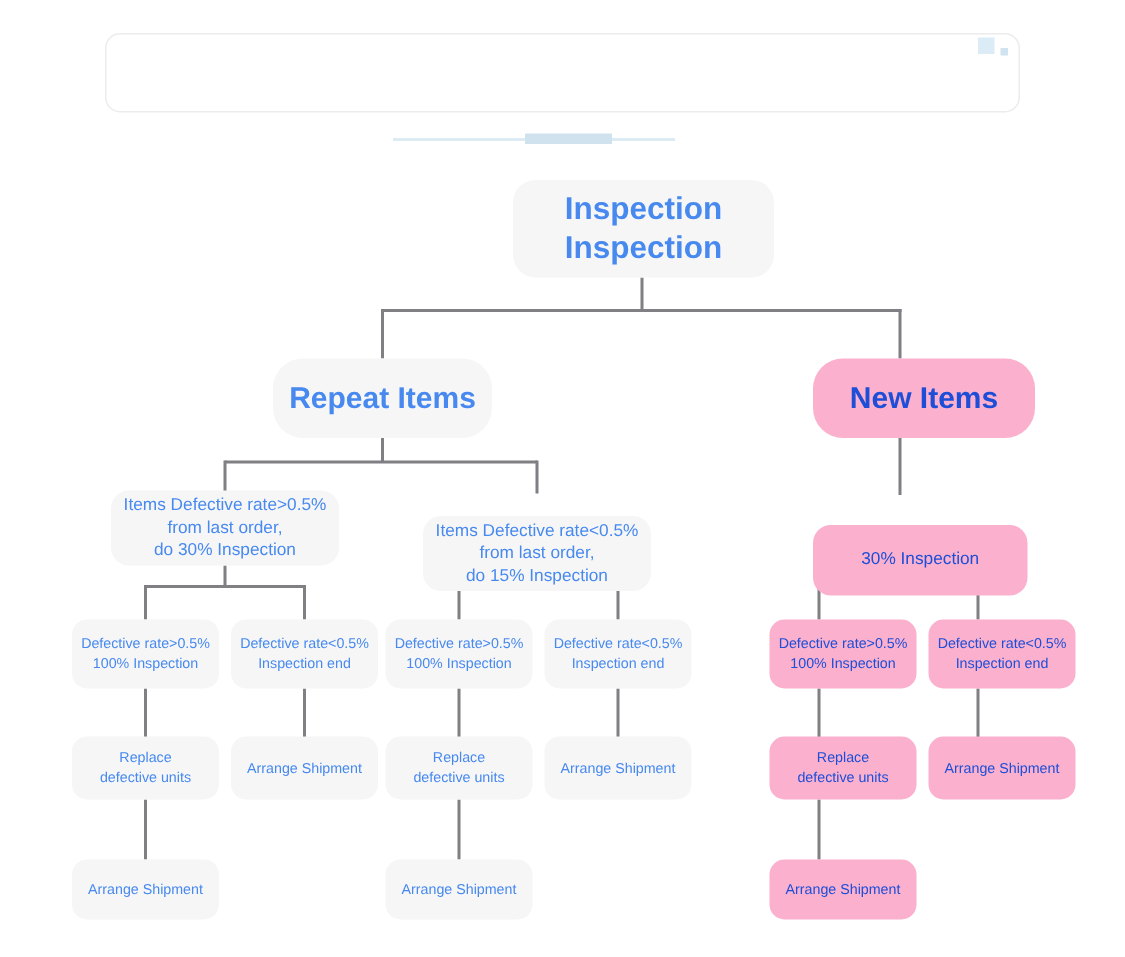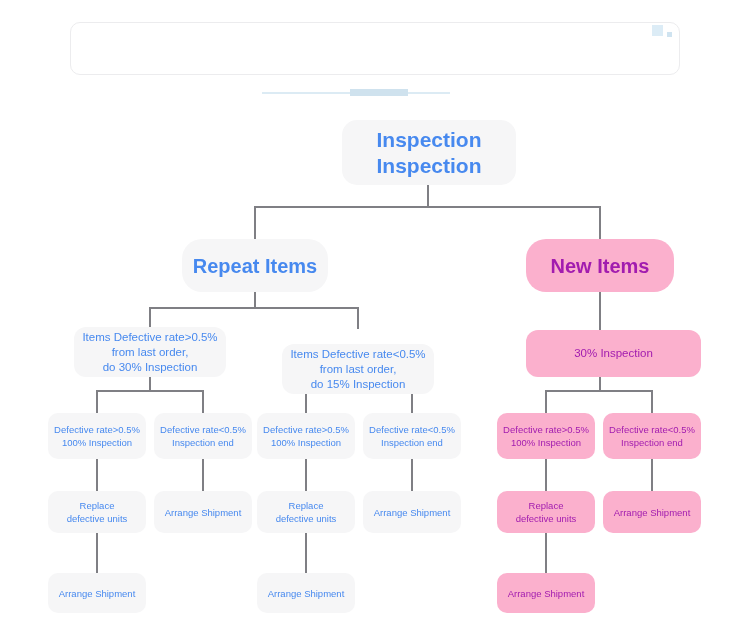--- a/index.html
+++ b/index.html
@@ -97,21 +97,22 @@
     border-radius: 14px;
     padding: 2px 6px;
   }
   .node span { display: block; width: 100%; }
   .blue {
     background: #f6f6f7;
     color: #4789ef;
   }
   .pink {
     background: #fbb0cd;
-    color: #a21caf;
+    color: #1d4ed8;
+    margin-left: 16px;
   }
   .lvl1 { font-size: 21px; font-weight: bold; line-height: 26px; border-radius: 15px; }
   .lvl2 { font-size: 20px; font-weight: bold; line-height: 22px; border-radius: 20px; }
   .lvl3 { font-size: 11.5px; font-weight: normal; line-height: 15px; border-radius: 12px; }
   .lvl4 { font-size: 9.5px; font-weight: normal; line-height: 13px; border-radius: 10px; }
   .lvl5 { font-size: 9.5px; font-weight: normal; line-height: 13px; border-radius: 10px; }
   .lvl6 { font-size: 9.5px; font-weight: normal; line-height: 13px; border-radius: 10px; }
 </style>
 </head>
 <body>
@@ -186,21 +187,21 @@
       <span>do 30% Inspection</span>
     </span>
   </div>
   <div class="node blue lvl3" style="left:282px; top:344px; width:152px; height:50px;">
     <span>
       <span>Items Defective rate&lt;0.5%</span>
       <span>from last order,</span>
       <span>do 15% Inspection</span>
     </span>
   </div>
-  <div class="node pink lvl3" style="left:526px; top:330px; width:175px; height:47px;">
+  <div class="node pink lvl3" style="left:526px; top:350px; width:143px; height:47px;">
     <span>30% Inspection</span>
   </div>
 
   <div class="node blue lvl4" style="left:48px; top:413px; width:98px; height:46px;">
     <span>
       <span>Defective rate&gt;0.5%</span>
       <span>100% Inspection</span>
     </span>
   </div>
   <div class="node blue lvl4" style="left:154px; top:413px; width:98px; height:46px;">

